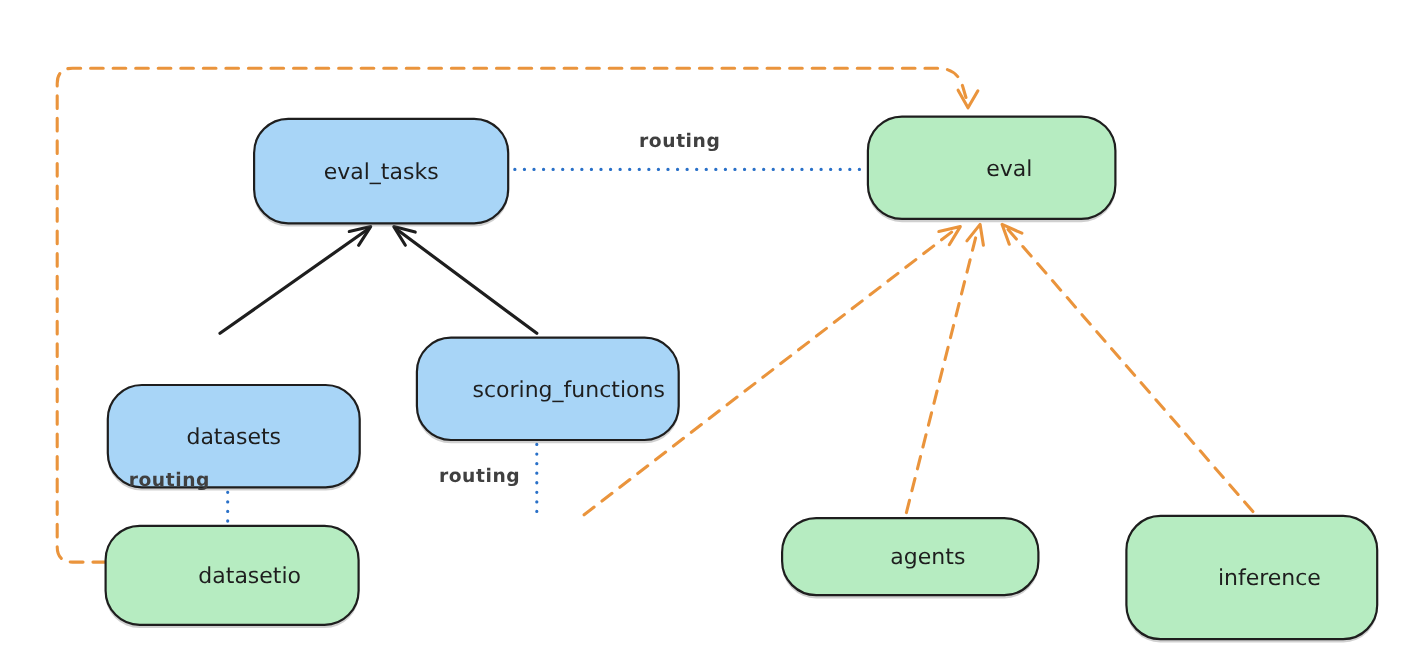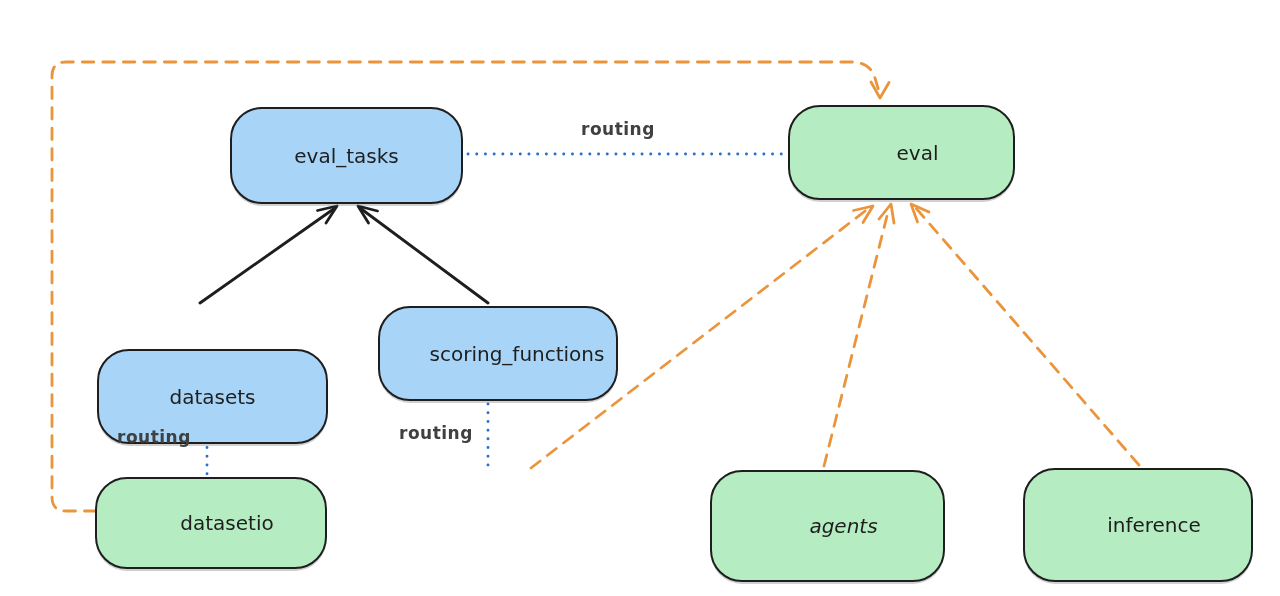--- a/index.html
+++ b/index.html
@@ -95,21 +95,21 @@
 
   <div class="node blue" style="left:378px; top:306px; width:240px; height:95px;padding-left:38px;">
     <span class="label">scoring_functions</span>
   </div>
 
   <div class="node green" style="left:95px; top:477px; width:232px; height:92px;">
     <span class="label">datasetio</span>
   </div>
 
 
-  <div class="node green" style="left:710px; top:470px; width:235px; height:112px;font-style:italic;">
+  <div class="node green" style="left:710px; top:470px; width:235px; height:72px;">
     <span class="label">agents</span>
   </div>
 
   <div class="node green" style="left:1023px; top:468px; width:230px; height:114px;">
     <span class="label">inference</span>
   </div>
 
   <div class="edge-label" style="left:581px; top:119px;">routing</div>
 
   <div class="edge-label" style="left:117px; top:427px;">routing</div>

